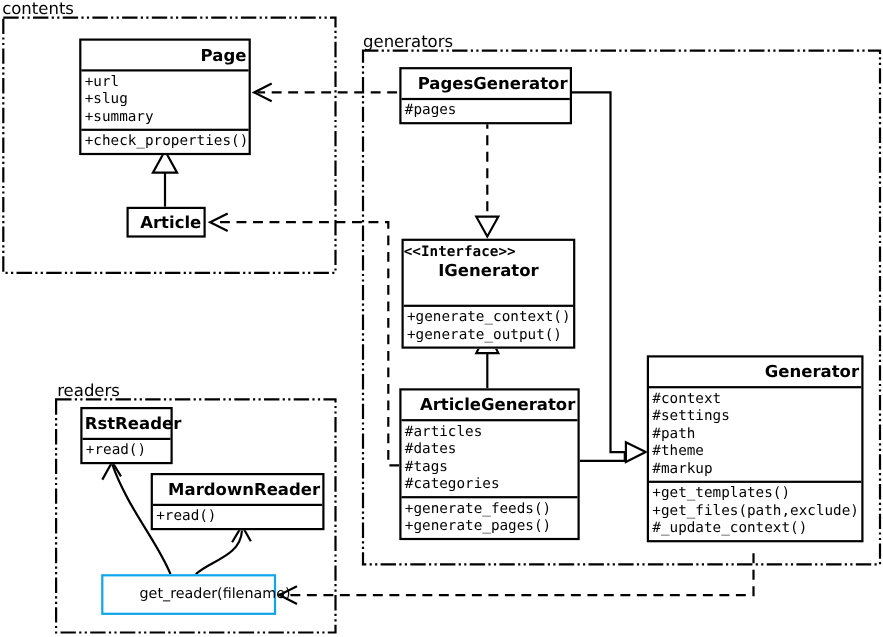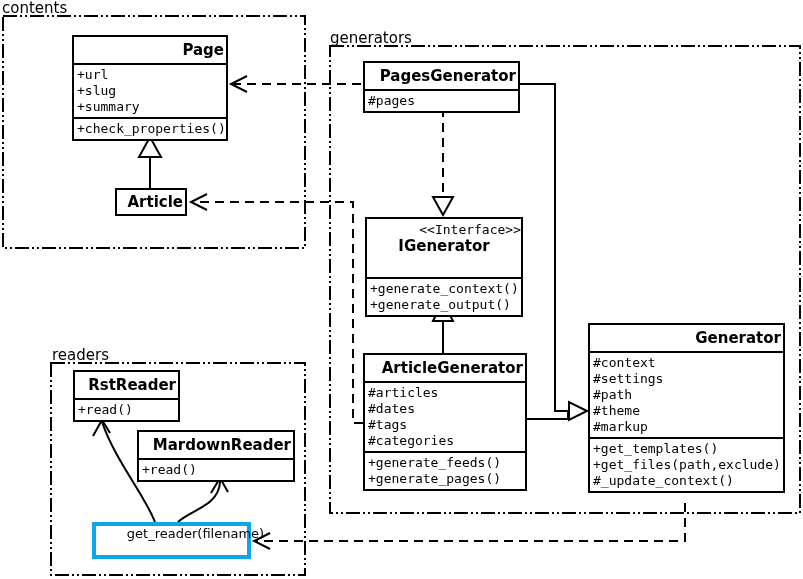--- a/index.html
+++ b/index.html
@@ -3,29 +3,29 @@
 <meta charset="utf-8">
 <style>
   html,body{margin:0;padding:0;background:#fff;}
   #canvas{position:relative;width:803px;height:579px;background:#ffffff;overflow:hidden;
           font-family:"DejaVu Sans","Liberation Sans",sans-serif;color:#000;}
   #wires{position:absolute;left:0;top:0;width:803px;height:579px;}
   .pkg-label{position:absolute;font-size:15px;line-height:16px;color:#000;}
   .box{position:absolute;background:#fff;border:2px solid #000;box-sizing:border-box;}
   .title{font-weight:bold;font-size:15px;line-height:18px;text-align:right;
          padding:4px 2px;white-space:nowrap;}
-  .stereotype{font-family:"DejaVu Sans Mono","Liberation Mono",monospace;font-weight:normal;
-         font-size:13px;line-height:15px;text-align:right;padding-top:3px;white-space:nowrap;}
+  .stereotype{font-family:"DejaVu Sans Mono","Liberation Mono",monospace;font-weight:bold;
+         font-size:13px;line-height:15px;text-align:left;padding-top:3px;white-space:nowrap;}
   .title2{font-weight:bold;font-size:15px;line-height:19px;text-align:center;
          padding-bottom:21px;white-space:nowrap;}
   .members{border-top:2px solid #000;font-family:"DejaVu Sans Mono","Liberation Mono",monospace;
          font-size:13px;line-height:16px;padding:2px 1px 2px 3px;}
   .members div{white-space:nowrap;}
-  .plainbox{position:absolute;background:#fff;border:4px solid #0ea5e9;box-sizing:border-box;
-         display:flex;align-items:flex-start;justify-content:center;font-size:13px;white-space:nowrap;padding-left:48px;}
+  .plainbox{position:absolute;background:#fff;border:2px solid #0ea5e9;box-sizing:border-box;
+         display:flex;align-items:center;justify-content:center;font-size:13px;white-space:nowrap;padding-left:48px;}
 </style>
 </head>
 <body>
 
 <div id="canvas">
 
   <svg id="wires" viewBox="0 0 803 579" xmlns="http://www.w3.org/2000/svg">
 
     <rect x="3" y="16" width="302" height="232" fill="none" stroke="#000" stroke-width="2" stroke-dasharray="14 3 2 3 2 3"></rect>
     <rect x="330" y="46" width="470" height="467" fill="none" stroke="#000" stroke-width="2" stroke-dasharray="14 3 2 3 2 3"></rect>
@@ -121,21 +121,21 @@
       <div>#theme</div>
       <div>#markup</div>
     </div>
     <div class="members">
       <div>+get_templates()</div>
       <div>+get_files(path,exclude)</div>
       <div>#_update_context()</div>
     </div>
   </div>
 
-  <div class="box" style="left:73px;top:370px;width:107px;">
+  <div class="box" style="left:73px;top:370px;width:84px;">
     <div class="title">RstReader</div>
     <div class="members">
       <div>+read()</div>
     </div>
   </div>
 
   <div class="box" style="left:137px;top:430px;width:158px;">
     <div class="title">MardownReader</div>
     <div class="members">
       <div>+read()</div>

